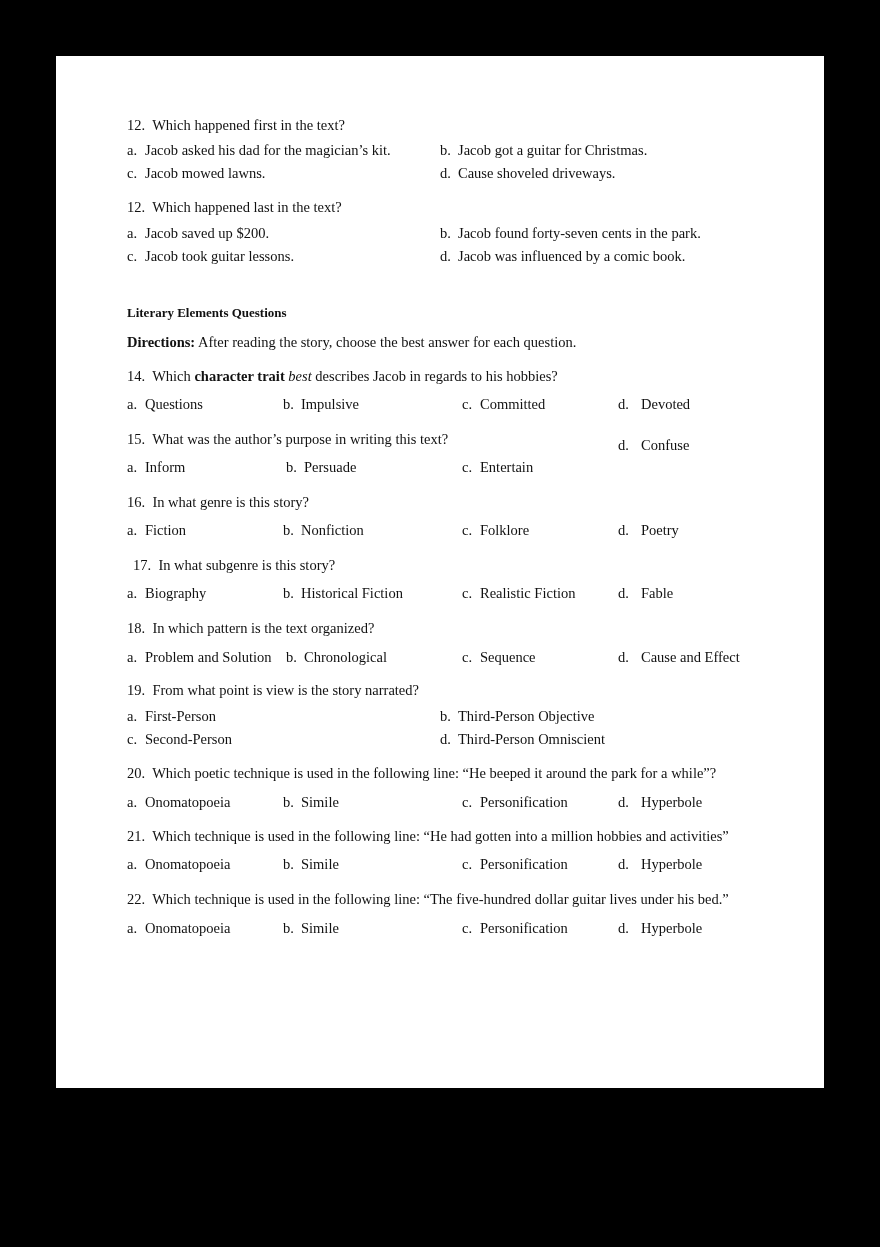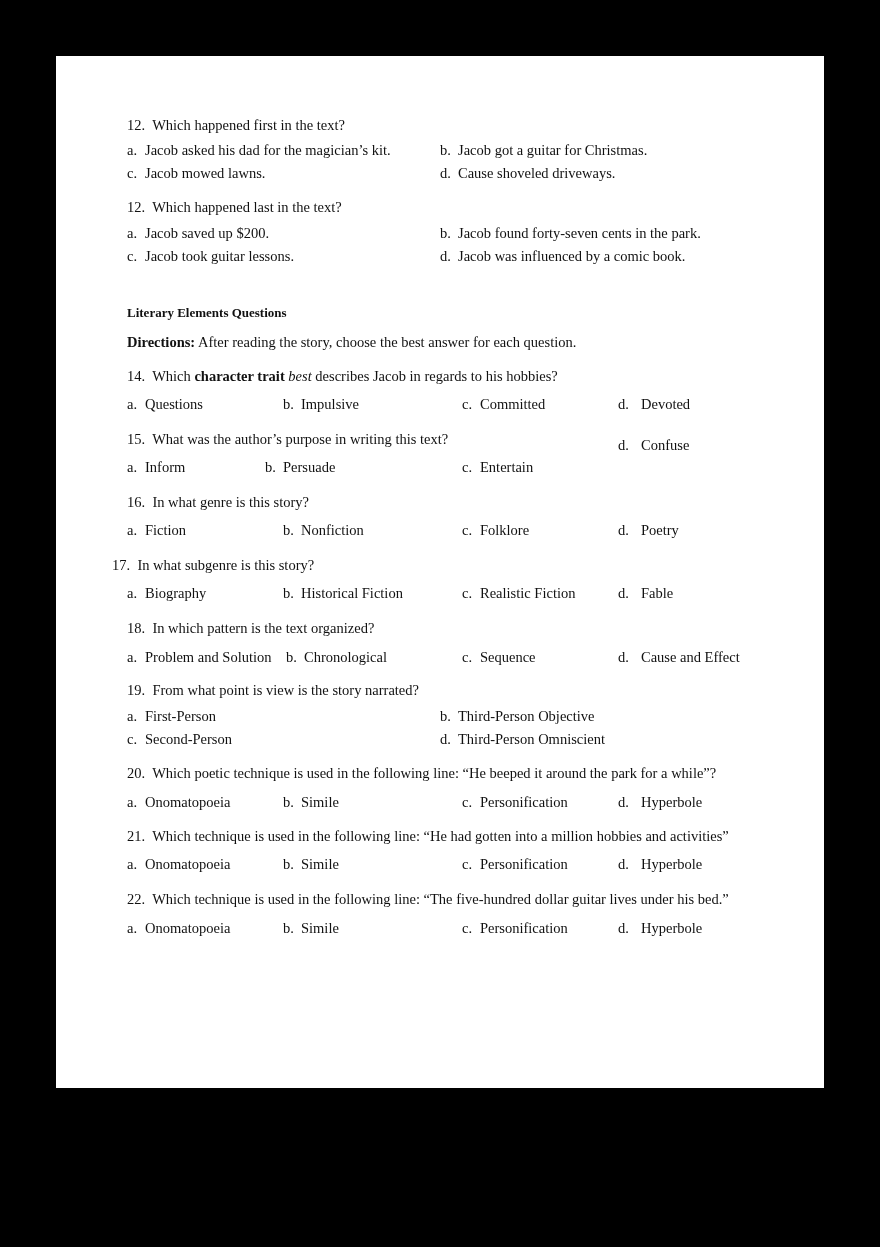--- a/index.html
+++ b/index.html
@@ -110,21 +110,21 @@
   </div>
 
   <div>
     <div class="line" style="left:71px; top:374px;">
       <span class="num">15.</span>&nbsp;
       <span>What was the author’s purpose in writing this text?</span>
     </div>
     <div class="line" style="left:71px; top:402px;">
       <span class="lbl">a.</span><span>Inform</span>
     </div>
-    <div class="line" style="left:209px; top:402px;">
+    <div class="line" style="left:230px; top:402px;">
       <span class="lbl">b.</span><span>Persuade</span>
     </div>
     <div class="line" style="left:406px; top:402px;">
       <span class="lbl">c.</span><span>Entertain</span>
     </div>
     <div class="line" style="left:562px; top:380px;">
       <span class="lbl-wide">d.</span><span>Confuse</span>
     </div>
   </div>
 
@@ -141,21 +141,21 @@
     </div>
     <div class="line" style="left:406px; top:465px;">
       <span class="lbl">c.</span><span>Folklore</span>
     </div>
     <div class="line" style="left:562px; top:465px;">
       <span class="lbl-wide">d.</span><span>Poetry</span>
     </div>
   </div>
 
   <div>
-    <div class="line" style="left:56px; top:500px;">
+    <div class="line" style="left:77px; top:500px;">
       <span class="num">17.</span>&nbsp;
       <span>In what subgenre is this story?</span>
     </div>
     <div class="line" style="left:71px; top:528px;">
       <span class="lbl">a.</span><span>Biography</span>
     </div>
     <div class="line" style="left:227px; top:528px;">
       <span class="lbl">b.</span><span>Historical Fiction</span>
     </div>
     <div class="line" style="left:406px; top:528px;">

